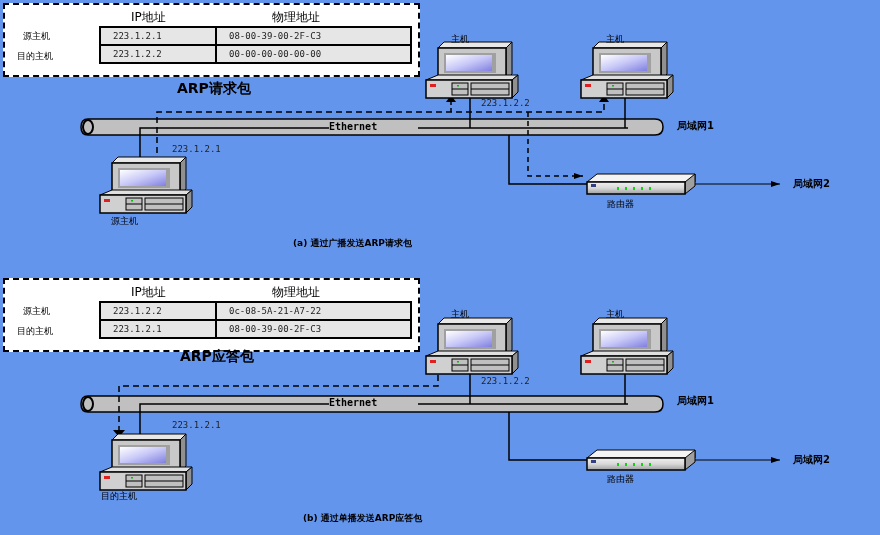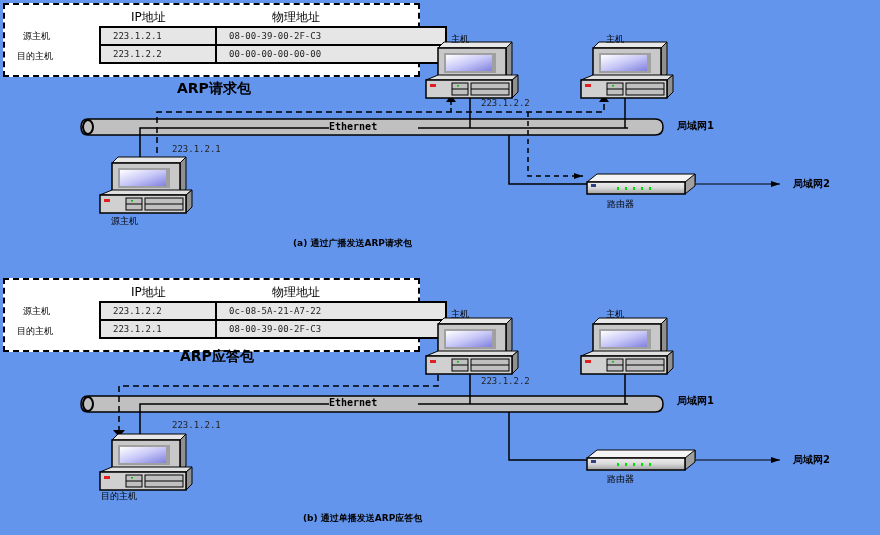--- a/index.html
+++ b/index.html
@@ -22,21 +22,21 @@
   }
   .pkt-table {
     position: absolute; border-collapse: collapse; background: #e6e6e6;
   }
   .pkt-table td {
     border: 2px solid #000; height: 18px; padding: 0 0 0 12px;
     font-family: "DejaVu Sans Mono", monospace; font-size: 9px; color: #222;
     box-sizing: border-box;
   }
   .pkt-table td.ip { width: 116px; }
-  .pkt-table td.mac { width: 230px; }
+  .pkt-table td.mac { width: 195px; }
   .pkt-caption {
     position: absolute; font-size: 14px; font-weight: bold; color: #000; white-space: nowrap;
   }
   .lbl { font-family: "DejaVu Sans", sans-serif; font-size: 9px; fill: #000; }
   .lbl-b { font-family: "DejaVu Sans", sans-serif; font-size: 10px; font-weight: bold; fill: #000; }
   .mono { font-family: "DejaVu Sans Mono", monospace; font-size: 9px; fill: #222; }
   .eth { font-family: "DejaVu Sans Mono", monospace; font-size: 10px; font-weight: bold; fill: #000; }
   .cap { font-family: "DejaVu Sans", sans-serif; font-size: 9px; font-weight: bold; fill: #000; }
 </style>
 </head>

